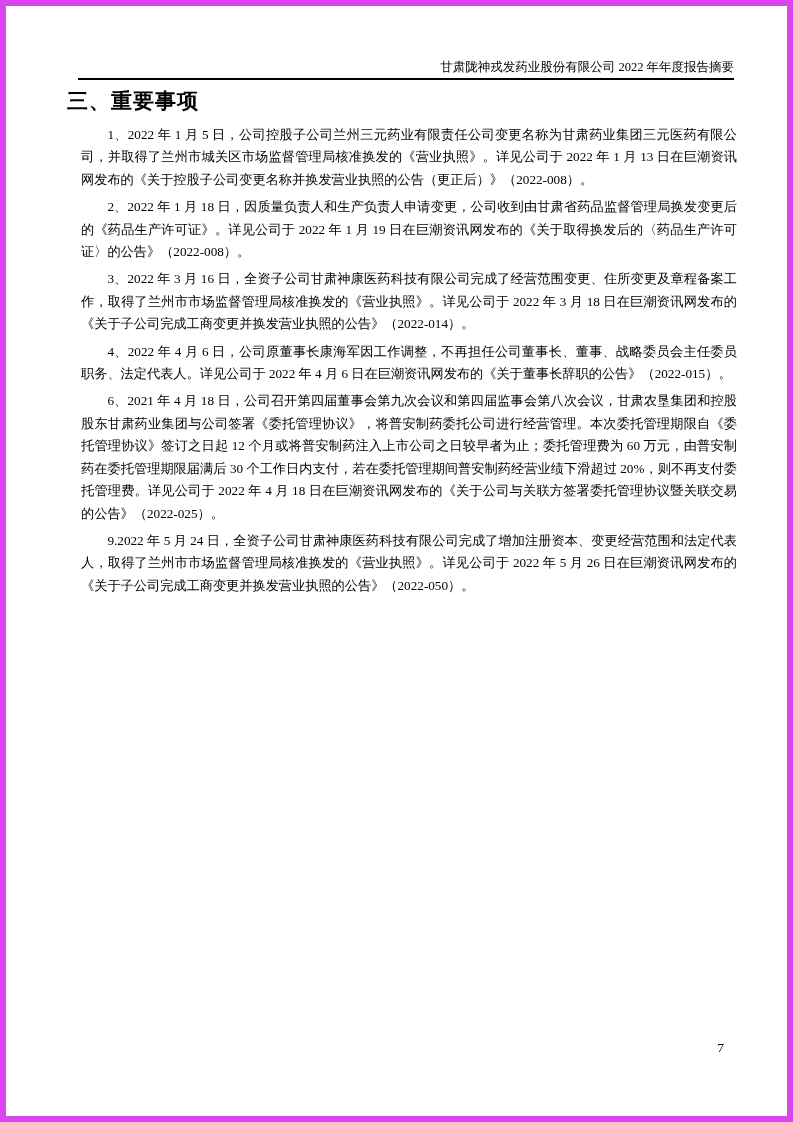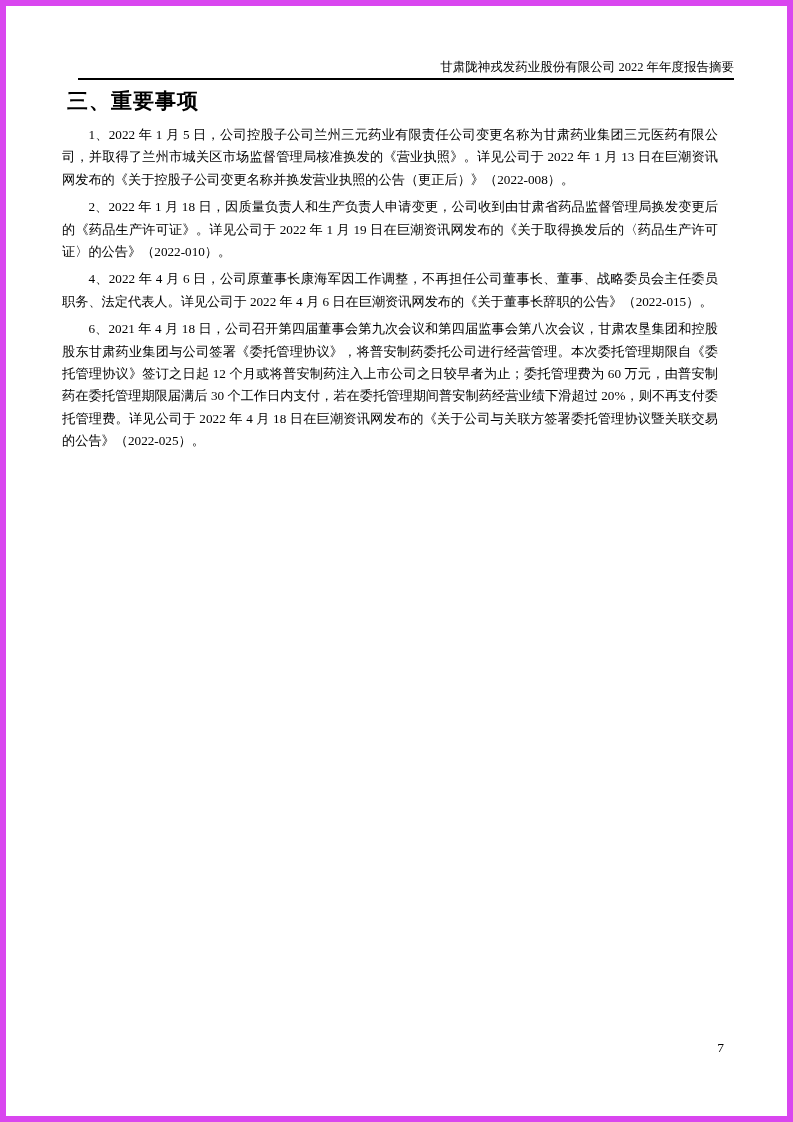--- a/index.html
+++ b/index.html
@@ -43,21 +43,21 @@
     width: 656px;
     margin: 1px;
     font-size: 21px;
     font-weight: bold;
     font-family: "Liberation Sans", "DejaVu Sans", sans-serif;
     letter-spacing: 1px;
   }
   .content {
     position: absolute;
     top: 113px;
-    left: 56px;
+    left: 75px;
     width: 656px;
     font-size: 13.2px;
     line-height: 22.4px;
     text-align: justify;
   }
   .content p {
     margin: 0;
     margin-top: 5px;
     text-indent: 2em;
     word-break: break-all;
@@ -85,22 +85,24 @@
   <div class="header">
     <span>甘肃陇神戎发药业股份有限公司 2022 年年度报告摘要</span>
   </div>
 
   <div class="header-rule"></div>
 
   <h2 class="section-title">三、重要事项</h2>
 
   <div class="content">
       <p>1、2022 年 1 月 5 日，公司控股子公司兰州三元药业有限责任公司变更名称为甘肃药业集团三元医药有限公司，并取得了兰州市城关区市场监督管理局核准换发的《营业执照》。详见公司于 2022 年 1 月 13 日在巨潮资讯网发布的《关于控股子公司变更名称并换发营业执照的公告（更正后）》（2022-008）。</p>
-      <p>2、2022 年 1 月 18 日，因质量负责人和生产负责人申请变更，公司收到由甘肃省药品监督管理局换发变更后的《药品生产许可证》。详见公司于 2022 年 1 月 19 日在巨潮资讯网发布的《关于取得换发后的〈药品生产许可证〉的公告》（2022-010）。</p>
+      <p>2、2022 年 1 月 18 日，因质量负责人和生产负责人申请变更，公司收到由甘肃省药品监督管理局换发变更后的《药品生产许可证》。详见公司于 2022 年 1 月 19 日在巨潮资讯网发布的《关于取得换发后的〈药品生产许可证〉的公告》（2022-008）。</p>
+      <p>3、2022 年 3 月 16 日，全资子公司甘肃神康医药科技有限公司完成了经营范围变更、住所变更及章程备案工作，取得了兰州市市场监督管理局核准换发的《营业执照》。详见公司于 2022 年 3 月 18 日在巨潮资讯网发布的《关于子公司完成工商变更并换发营业执照的公告》（2022-014）。</p>
       <p>4、2022 年 4 月 6 日，公司原董事长康海军因工作调整，不再担任公司董事长、董事、战略委员会主任委员职务、法定代表人。详见公司于 2022 年 4 月 6 日在巨潮资讯网发布的《关于董事长辞职的公告》（2022-015）。</p>
       <p>6、2021 年 4 月 18 日，公司召开第四届董事会第九次会议和第四届监事会第八次会议，甘肃农垦集团和控股股东甘肃药业集团与公司签署《委托管理协议》，将普安制药委托公司进行经营管理。本次委托管理期限自《委托管理协议》签订之日起 12 个月或将普安制药注入上市公司之日较早者为止；委托管理费为 60 万元，由普安制药在委托管理期限届满后 30 个工作日内支付，若在委托管理期间普安制药经营业绩下滑超过 20%，则不再支付委托管理费。详见公司于 2022 年 4 月 18 日在巨潮资讯网发布的《关于公司与关联方签署委托管理协议暨关联交易的公告》（2022-025）。</p>
+      <p>9.2022 年 5 月 24 日，全资子公司甘肃神康医药科技有限公司完成了增加注册资本、变更经营范围和法定代表人，取得了兰州市市场监督管理局核准换发的《营业执照》。详见公司于 2022 年 5 月 26 日在巨潮资讯网发布的《关于子公司完成工商变更并换发营业执照的公告》（2022-050）。</p>
     </div>
 
   <div class="footer">
     <span class="page-num">7</span>
   </div>
 
 </div>
 
 </body></html>

